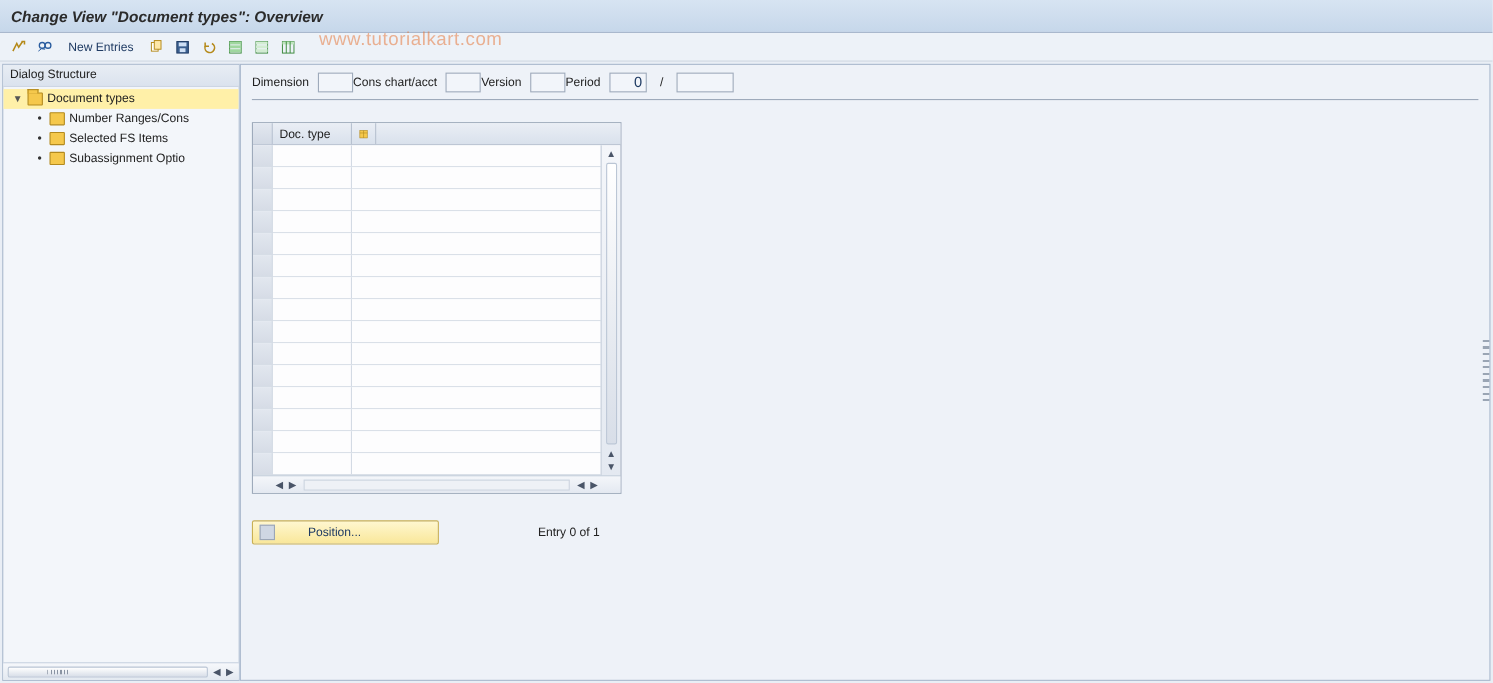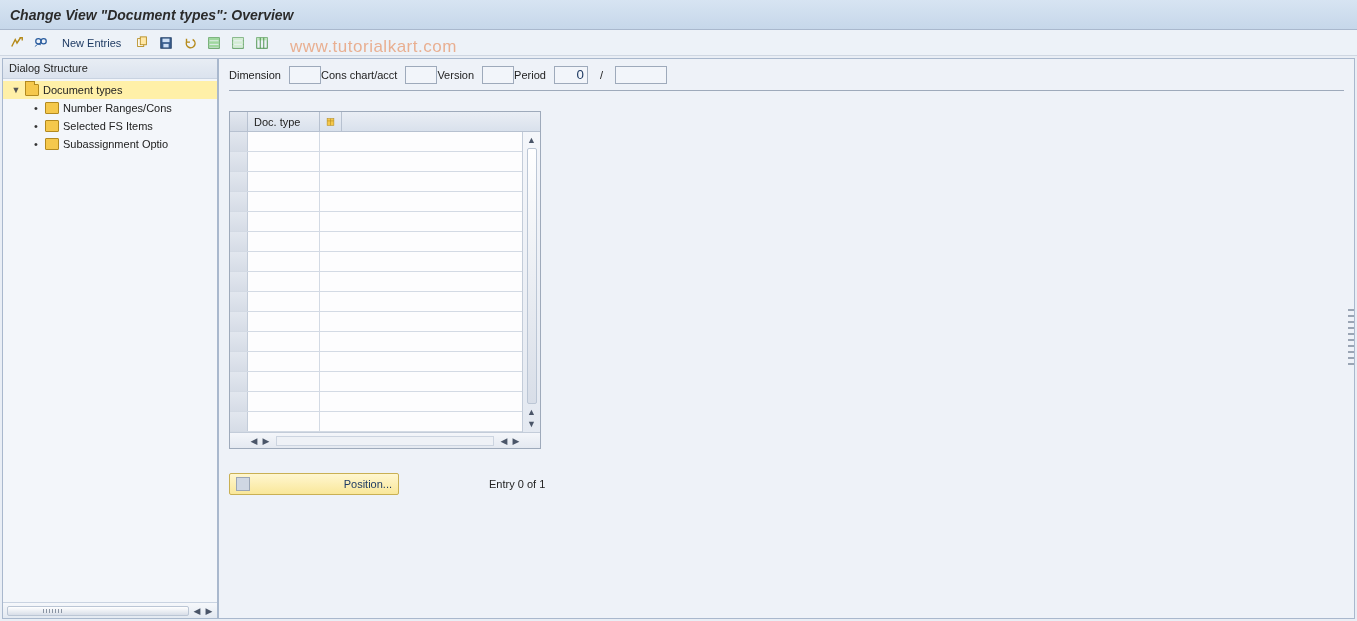--- a/index.html
+++ b/index.html
@@ -149,21 +149,21 @@
     color:#1f3b63;
     text-align:right;
   }
   .w36 { width:32px; }  
   .w44 { width:34px; }
   .w56 { width:52px; }
   .slash { padding: 0 4px; }
   
   .table-wrap {
     margin-top: 20px;
-    width: 312px;
+    width: 336px;
     background:#f5f8fc;
     border:1px solid #9eaabb;
     position: relative;
   }
   .table-head {
     display:flex;
     height:20px;
     background: linear-gradient(#eaeef5,#d9e1ec);
     border-bottom:1px solid #b7c1d0;
   }
@@ -232,26 +232,26 @@
     display:flex; align-items:center;
     gap:30px; padding:0 6px;
     cursor:pointer;
     border-radius:2px;
   }
   .position-btn .pb-icon {
     width:14px; height:14px;
     background:#cfd7e3;
     border:1px solid #9ba6b6;
   }
-  .position-btn .pb-text { flex:1; text-align:right; color:#1f3b63; }
+  .position-btn .pb-text { flex:1; text-align:left; color:#1f3b63; }
   .entry-text { color:#222; }
   
   .watermark {
     position:absolute;
-    left:290px; top:37px;
+    left:290px; top:26px;
     font-size:17px;
     color:rgba(230,120,60,0.55);
     letter-spacing:0.5px;
     pointer-events:none;
     font-weight:500;
   }
   
   .splitter {
     position:absolute;
     right:0; top:50%;

